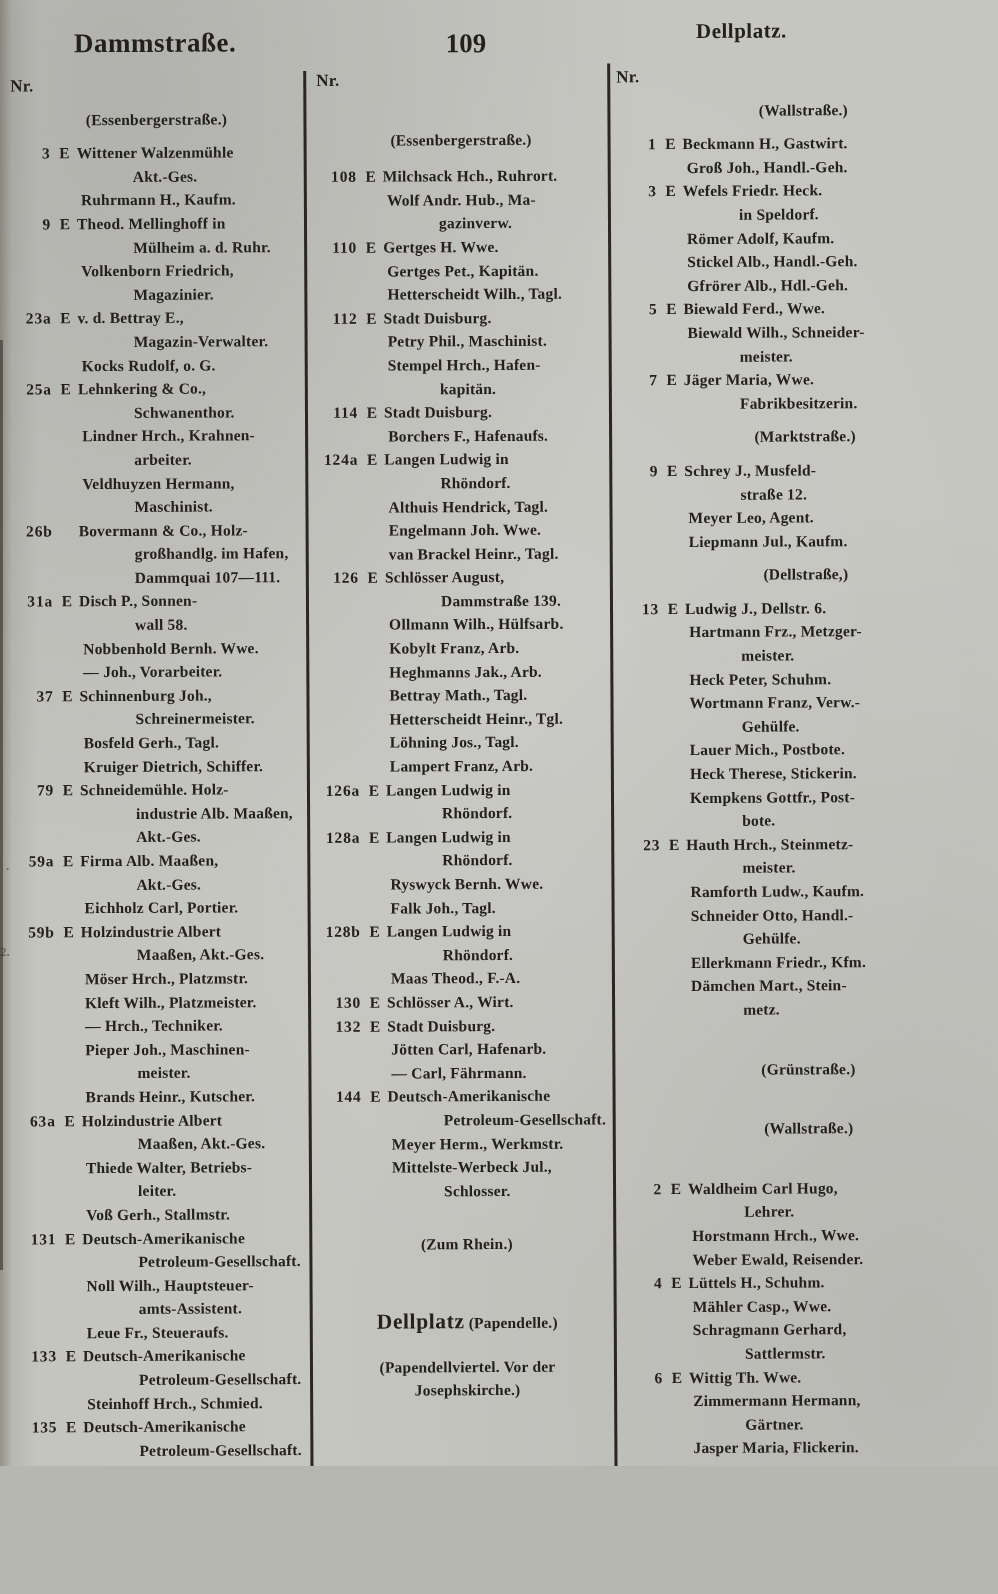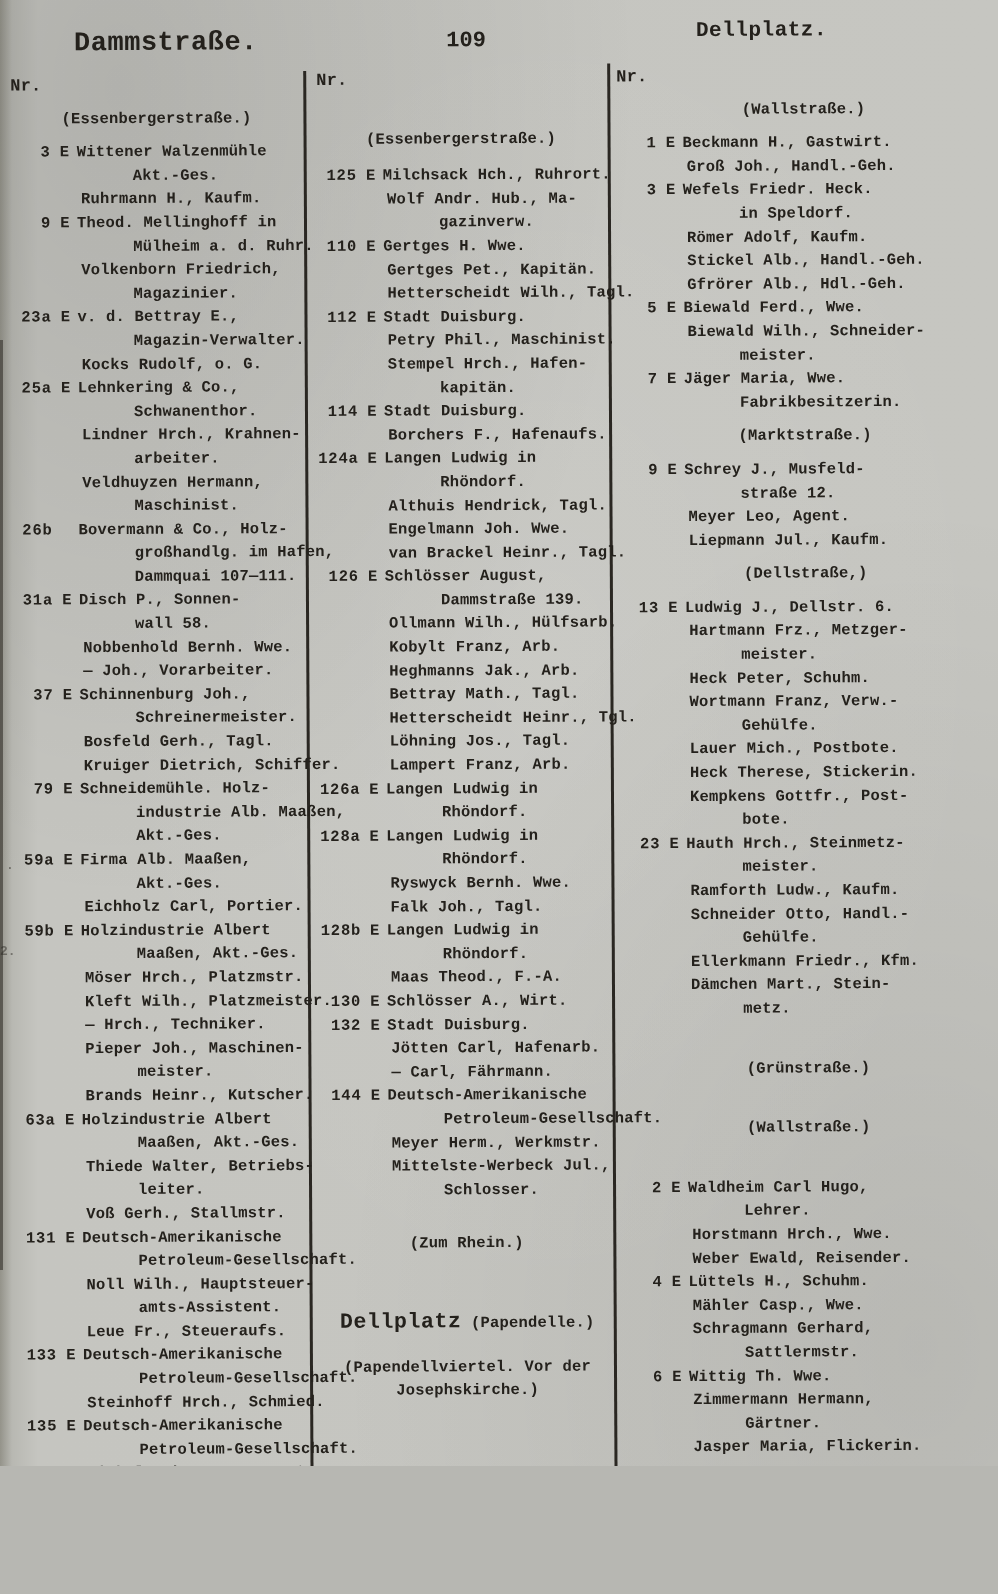--- a/index.html
+++ b/index.html
@@ -1,28 +1,28 @@
 <!DOCTYPE html>
 <html><head>
 <meta charset="utf-8">
 <style>
   html,body{margin:0;padding:0;background:#b7b7b2;}
   .page{
     position:relative;width:998px;height:1466px;overflow:hidden;
-    font-family:Liberation Mono, monospace;
+    font-family:Liberation Serif, serif;
     color:#24211c;
     background:
       radial-gradient(ellipse at 12% 6%, rgba(0,0,0,.10), transparent 42%),
       radial-gradient(ellipse at 92% 92%, rgba(0,0,0,.07), transparent 45%),
       radial-gradient(ellipse at 55% 45%, rgba(255,255,255,.07), transparent 60%),
       linear-gradient(90deg,#94938a 0px,#b8b8b2 12px,#c5c5c0 38px,#c6c6c1 100%);
   }
   .tilt{position:absolute;left:0;top:0;width:998px;height:1594px;transform:rotate(-0.3deg);transform-origin:50% 50%;}
   .hdr-left{position:absolute;left:78px;top:26px;font-size:27px;font-weight:bold;letter-spacing:.5px;}
-  .hdr-num{position:absolute;left:430px;top:28px;width:80px;text-align:center;font-size:22px;font-weight:bold;}
+  .hdr-num{position:absolute;left:430px;top:28px;width:80px;text-align:center;font-size:27px;font-weight:bold;}
   .hdr-right{position:absolute;left:700px;top:20px;font-size:21px;font-weight:bold;letter-spacing:.5px;}
   .divider{position:absolute;width:3px;background:#2a2722;}
   .d1{left:307px;top:70px;height:1478px;}
   .d2{left:611px;top:64px;height:1488px;}
   .col{position:absolute;font-size:15.5px;line-height:23.6px;font-weight:bold;letter-spacing:.2px;}
   .col [data-name]{white-space:nowrap;}
   .c0{left:14px;top:72px;width:292px;}
   .c1{left:320px;top:68px;width:289px;}
   .c2{left:620px;top:66px;width:374px;}
   .nr{font-size:17px;}
@@ -117,21 +117,21 @@
         <div class="cont" data-name="entry-continuation-line">Petroleum-Gesellschaft.</div>
         <div class="res" data-name="resident-line">Steinhoff Hrch., Schmied.</div>
         <div class="line" data-name="directory-entry"><span class="num" data-name="entry-number">135</span><span class="mark" data-name="owner-marker">E</span><span class="etext" data-name="entry-text">Deutsch-Amerikanische</span></div>
         <div class="cont" data-name="entry-continuation-line">Petroleum-Gesellschaft.</div>
         <div class="res" data-name="resident-line">Eickelpoth Peter August,</div>
         <div class="rcont" data-name="resident-continuation-line">Fuhrknecht.</div>
       </div>
     <div class="col c1" data-name="directory-column-2">
         <div class="nr" data-name="nr-label">Nr.</div>
         <div class="street sp-md" data-name="street-heading">(Essenbergerstraße.)</div>
-        <div class="line" data-name="directory-entry"><span class="num" data-name="entry-number">125</span><span class="mark" data-name="owner-marker">E</span><span class="etext" data-name="entry-text">Milchsack Hch., Ruhrort.</span></div>
+        <div class="line" data-name="directory-entry"><span class="num" data-name="entry-number">108</span><span class="mark" data-name="owner-marker">E</span><span class="etext" data-name="entry-text">Milchsack Hch., Ruhrort.</span></div>
         <div class="res" data-name="resident-line">Wolf Andr. Hub., Ma-</div>
         <div class="rcont" data-name="resident-continuation-line">gazinverw.</div>
         <div class="line" data-name="directory-entry"><span class="num" data-name="entry-number">110</span><span class="mark" data-name="owner-marker">E</span><span class="etext" data-name="entry-text">Gertges H. Wwe.</span></div>
         <div class="res" data-name="resident-line">Gertges Pet., Kapitän.</div>
         <div class="res" data-name="resident-line">Hetterscheidt Wilh., Tagl.</div>
         <div class="line" data-name="directory-entry"><span class="num" data-name="entry-number">112</span><span class="mark" data-name="owner-marker">E</span><span class="etext" data-name="entry-text">Stadt Duisburg.</span></div>
         <div class="res" data-name="resident-line">Petry Phil., Maschinist.</div>
         <div class="res" data-name="resident-line">Stempel Hrch., Hafen-</div>
         <div class="rcont" data-name="resident-continuation-line">kapitän.</div>
         <div class="line" data-name="directory-entry"><span class="num" data-name="entry-number">114</span><span class="mark" data-name="owner-marker">E</span><span class="etext" data-name="entry-text">Stadt Duisburg.</span></div>

